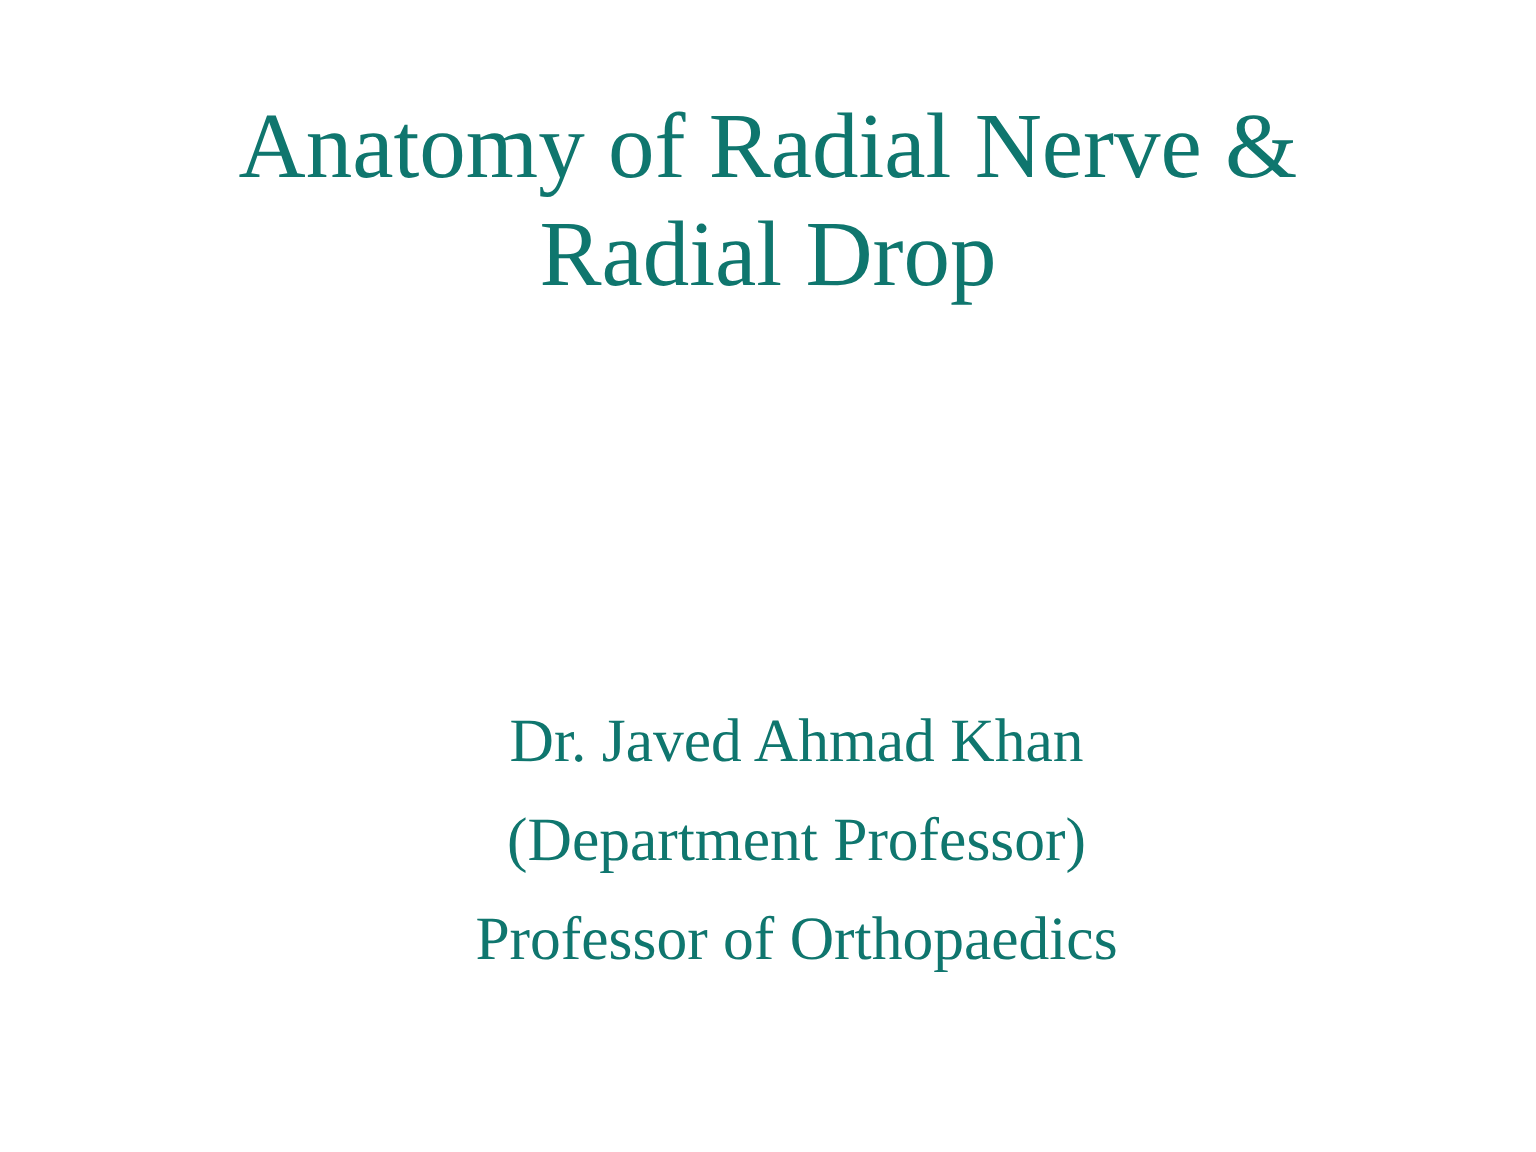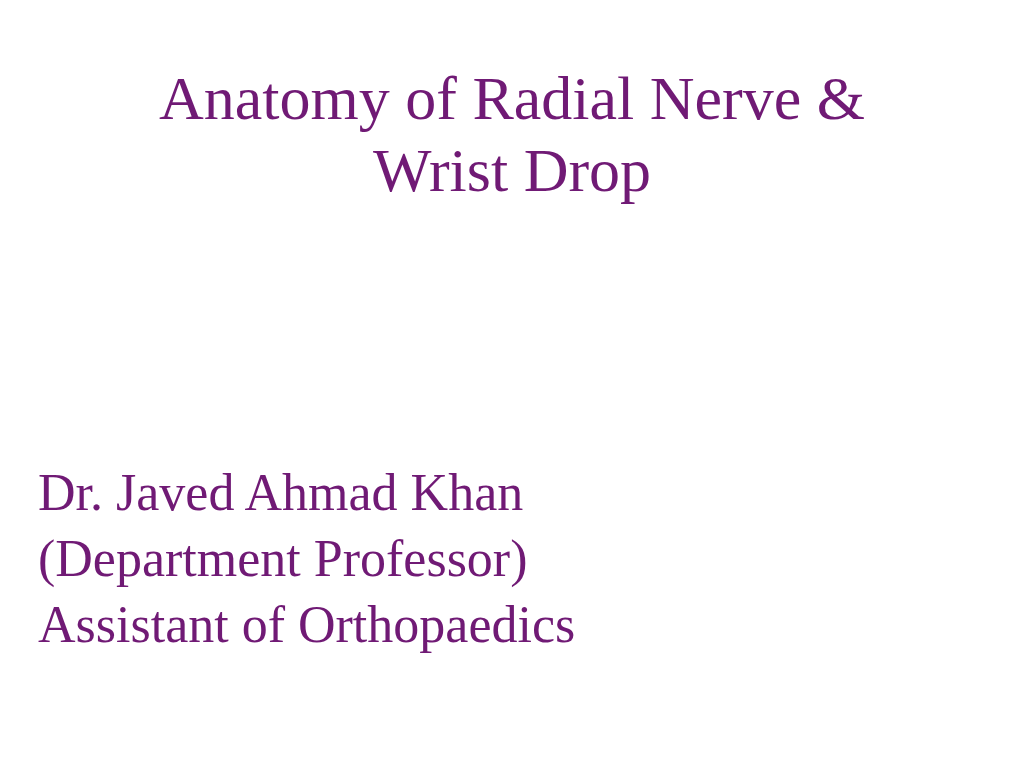--- a/index.html
+++ b/index.html
@@ -7,21 +7,21 @@
     padding: 0;
     background: #ffffff;
   }
   .slide {
     position: relative;
     width: 1024px;
     height: 768px;
     background: #ffffff;
     overflow: hidden;
     font-family: "Liberation Serif", "DejaVu Serif", serif;
-    color: #701a75;
+    color: #0f766e;
   }
   .slide-title {
     position: absolute;
     top: 62px;
     left: 0;
     width: 1024px;
     margin: 0;
     text-align: center;
     font-size: 62px;
     line-height: 72px;
@@ -29,36 +29,36 @@
     letter-spacing: 0px;
   }
   .slide-title .line {
     display: block;
   }
   .slide-body {
     position: absolute;
     top: 460px;
     left: 38px;
     right: 0;
-    text-align: left;
-    font-size: 52px;
+    text-align: center;
+    font-size: 41px;
     line-height: 66px;
   }
   .slide-body p {
     margin: 0;
     padding: 0;
   }
 </style>
 </head>
 <body>
 
 <div class="slide">
   <h1 class="slide-title">
     <span class="line">Anatomy of Radial Nerve &amp;</span>
-    <span class="line">Wrist Drop</span>
+    <span class="line">Radial Drop</span>
   </h1>
 
   <div class="slide-body">
     <p>Dr. Javed Ahmad Khan</p>
     <p>(Department Professor)</p>
-    <p>Assistant of Orthopaedics</p>
+    <p>Professor of Orthopaedics</p>
   </div>
 </div>
 
 </body></html>

